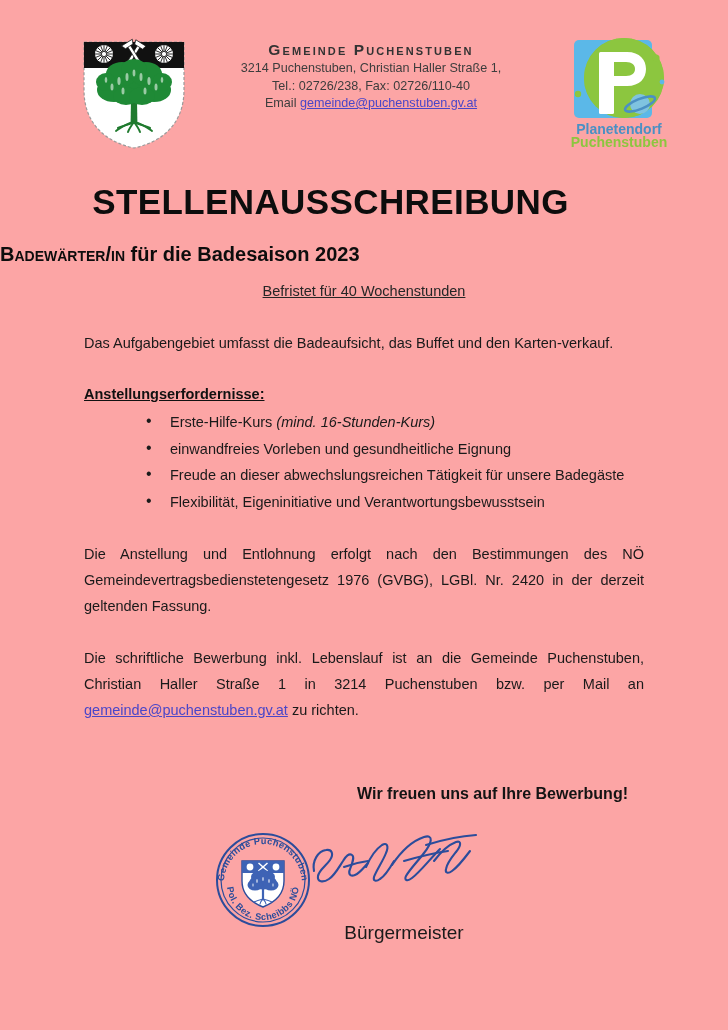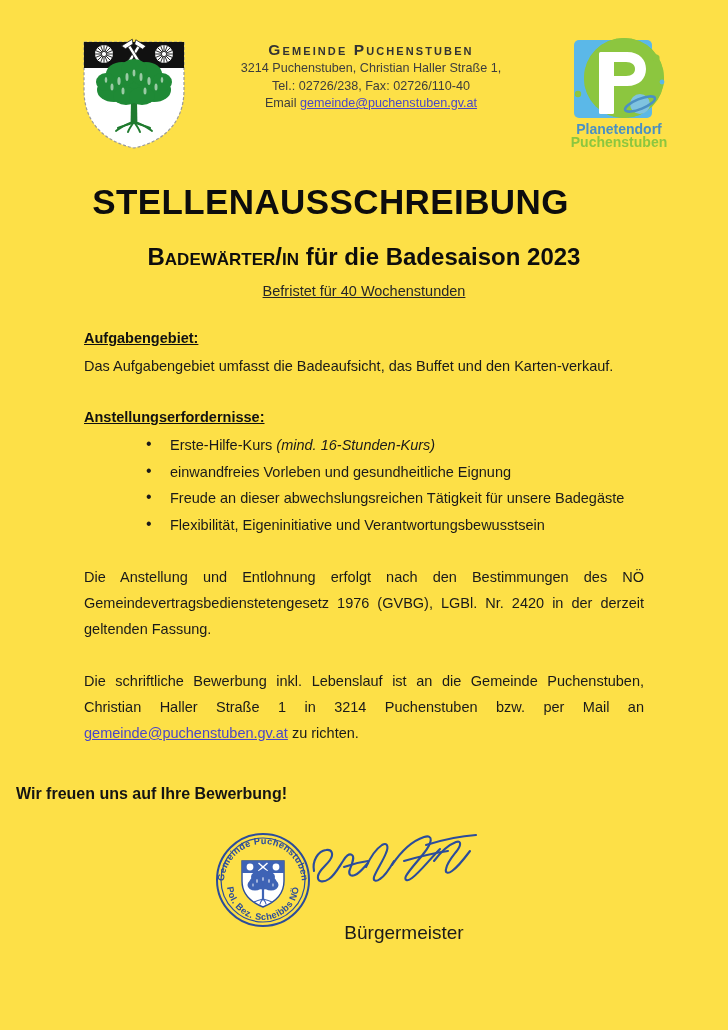--- a/index.html
+++ b/index.html
@@ -8,21 +8,21 @@
     background: #ffffff;
   }
   body {
     font-family: "Liberation Sans", sans-serif;
     color: #1a1a1a;
   }
   .page {
     position: relative;
     width: 728px;
     height: 1030px;
-    background: #fde047;
+    background: #fca5a5;
     overflow: hidden;
     box-sizing: border-box;
   }
 
   
   .letterhead {
     position: absolute;
     top: 34px;
     left: 0;
     width: 728px;
@@ -80,22 +80,21 @@
     font-size: 35px;
     font-weight: bold;
     letter-spacing: 0.4px;
     color: #0d0d0d;
   }
   .subtitle {
     position: absolute;
     top: 243px;
     left: 0;
     width: 728px;
-    text-align: center;
-    font-size: 24px;
+    font-size: 20px;
     font-weight: bold;
     color: #0d0d0d;
   }
   .subtitle .sc {
     font-variant: small-caps;
   }
   .subsubtitle {
     position: absolute;
     top: 283px;
     left: 0;
@@ -156,24 +155,24 @@
   ul.reqs li em {
     font-style: italic;
   }
   .mail-link {
     color: #4a46c8;
     text-decoration: underline;
   }
 
   .closing {
     position: absolute;
-    left: 16px;
+    left: 0;
     top: 785px;
     width: 628px;
-    text-align: left;
+    text-align: right;
     font-size: 16px;
     font-weight: bold;
     color: #141414;
   }
 
   
   .sig-area {
     position: absolute;
     left: 0;
     top: 826px;
@@ -361,21 +360,20 @@
   <div class="doc-title">STELLENAUSSCHREIBUNG</div>
 
   <div class="subtitle">
     <span class="sc">Badewärter</span><span>/</span><span class="sc">in</span><span> für die Badesaison 2023</span>
   </div>
 
   <div class="subsubtitle">Befristet für 40 Wochenstunden</div>
 
   <div class="body-block">
 
-    <div class="sec-head">Aufgabengebiet:</div>
     <p class="para">Das Aufgabengebiet umfasst die Badeaufsicht, das Buffet und den Karten-verkauf.</p>
 
     <div class="gap-lg"></div>
 
     <div class="sec-head">Anstellungserfordernisse:</div>
 
     <ul class="reqs">
       <li><span>Erste-Hilfe-Kurs </span><em>(mind. 16-Stunden-Kurs)</em></li>
       <li><span>einwandfreies Vorleben und gesundheitliche Eignung</span></li>
       <li><span>Freude an dieser abwechslungsreichen Tätigkeit für unsere Badegäste</span></li>

